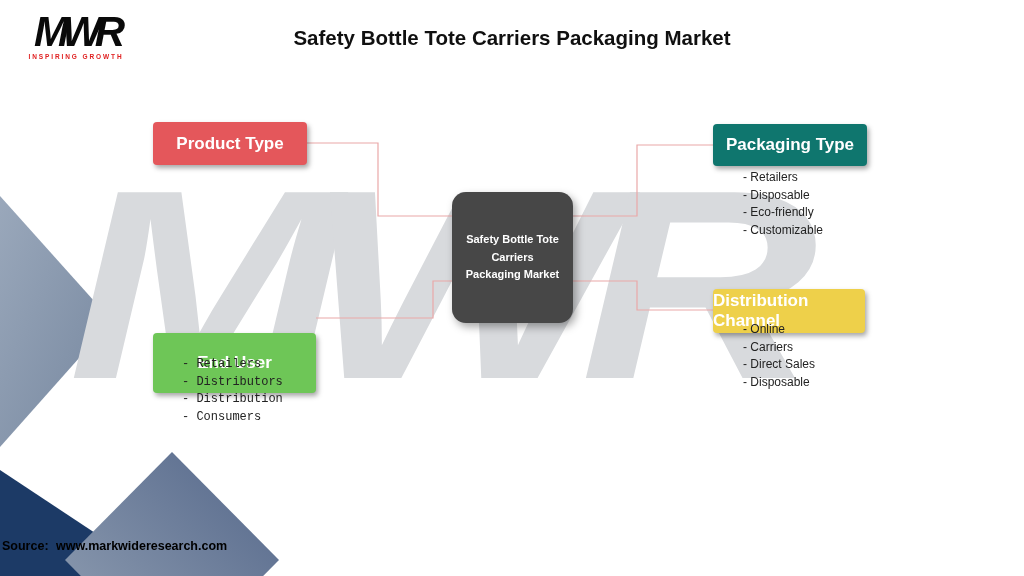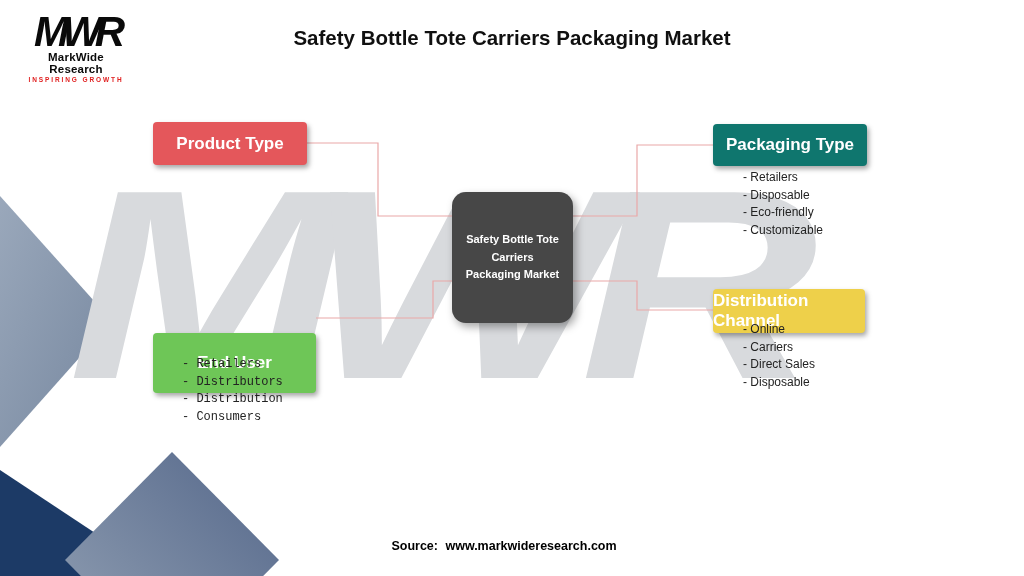--- a/index.html
+++ b/index.html
@@ -38,21 +38,21 @@
     border-radius:14px; color:#ffffff; font-weight:bold; font-size:11px;
     display:flex; align-items:center; justify-content:center; text-align:center;
     padding:0 13px; box-sizing:border-box; line-height:1.6;
     box-shadow:3px 4px 8px rgba(0,0,0,0.35);
   }
   .node-list { position:absolute; z-index:2; font-size:12px; color:#222222; }
   .node-list div { margin-bottom:5.5px; line-height:12px; }
 
   .source {
     position:absolute; left:0; right:16px; top:539px; z-index:2;
-    text-align:center; font-size:12.5px; font-weight:bold; color:#000000;
+    text-align:left; font-size:12.5px; font-weight:bold; color:#000000;
   }
   .source span { margin:0 2px; }
   .disclaimer {
     position:absolute; right:12px; top:547px; z-index:2;
     font-size:9.5px; color:#111111;
   }
 </style>
 </head>
 <body>
 
@@ -78,21 +78,20 @@
 
   <svg class="connectors" width="1024" height="576" viewBox="0 0 1024 576">
     <polyline class="connector" points="307,143 378,143 378,216 452,216" fill="none" stroke-width="1.2" stroke="#e9a8a8"></polyline>
     <polyline class="connector" points="713,145 637,145 637,216 572,216" fill="none" stroke-width="1.2" stroke="#e9a8a8"></polyline>
     <polyline class="connector" points="316,318 433,318 433,281 452,281" fill="none" stroke-width="1.2" stroke="#e9a8a8"></polyline>
     <polyline class="connector" points="713,310 637,310 637,281 572,281" fill="none" stroke-width="1.2" stroke="#e9a8a8"></polyline>
   </svg>
 
   <div class="logo">
     <div class="logo-mwr">MWR</div>
-    <div class="logo-name">MarkWide Research</div>
     <div class="logo-tagline" style="color: rgb(224, 32, 32);">INSPIRING GROWTH</div>
   </div>
 
   <h1 class="title">Safety Bottle Tote Carriers Packaging Market</h1>
 
   <div class="center-node" style="background: rgb(71, 71, 71);">Safety Bottle Tote Carriers Packaging Market</div>
 
   <div class="node-box" style="left: 153px; top: 122px; width: 154px; height: 43px; background: rgb(228, 87, 91);">Product Type</div>
 
   <div class="node-box" style="left: 713px; top: 124px; width: 154px; height: 42px; background: #0f766e;">Packaging Type</div>

